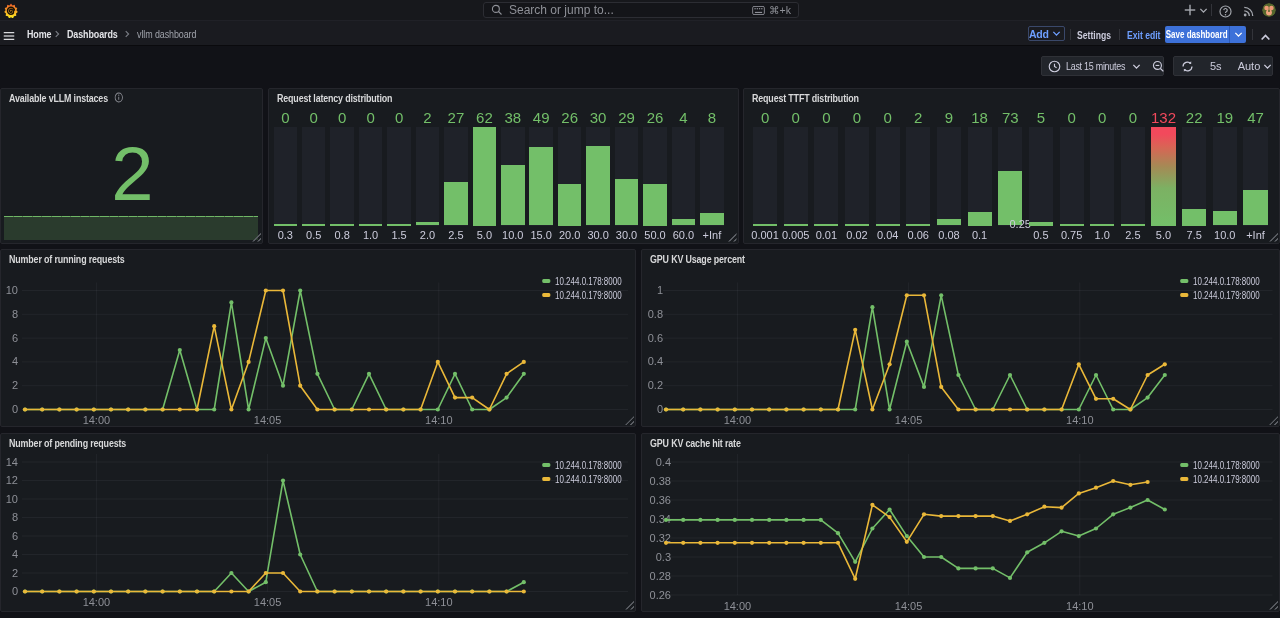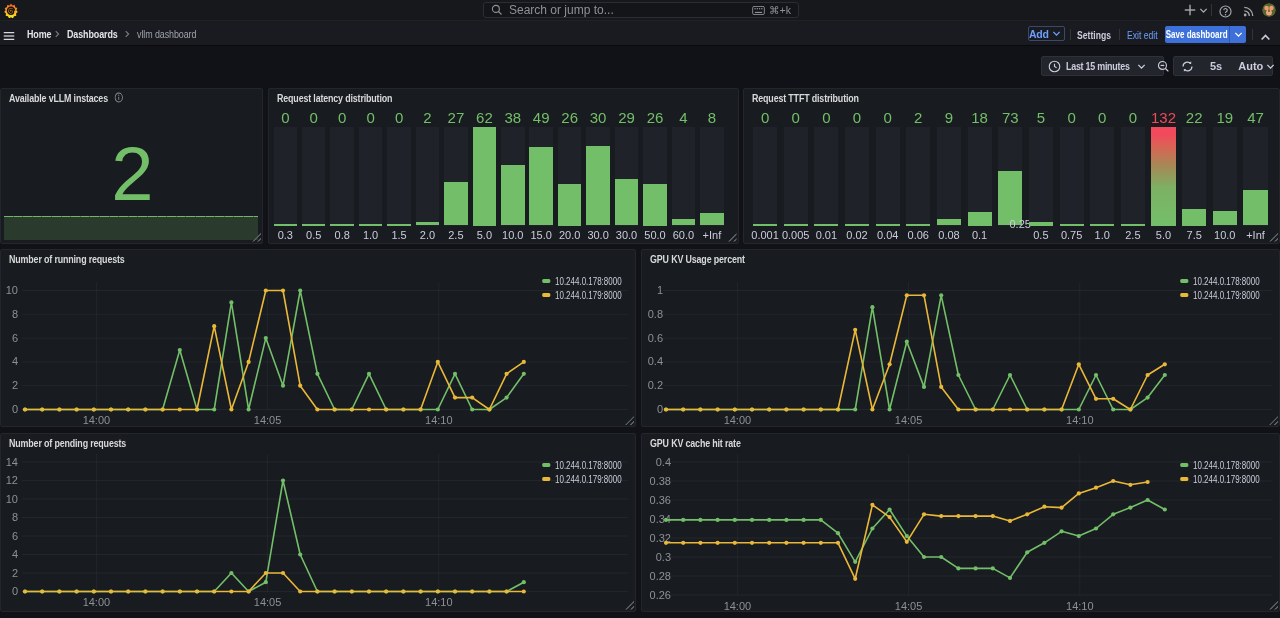--- a/index.html
+++ b/index.html
@@ -12,21 +12,21 @@
 .lr{height:14px;line-height:14px;white-space:nowrap}
 .sw{display:inline-block;width:11px;height:4px;border-radius:2px;margin-right:6px;vertical-align:2px}
 .rz{position:absolute;right:1px;bottom:1px;width:9px;height:9px;background:
  repeating-linear-gradient(-45deg,transparent 0 2px,#5a5d63 2px 3.2px);
  clip-path:polygon(100% 0,100% 100%,0 100%)}
 .trk{position:absolute;background:#1f2229}
 .bfill{position:absolute}
 .bval{position:absolute;font-size:15px;text-align:center}
 .blab{position:absolute;font-size:11px;text-align:center;color:#CCCCDC}
 .tbtn{position:absolute;height:20px;background:#22252b;border:1px solid #2f3137;border-radius:2px;color:#CCCCDC;
- font-size:12px;font-weight:700;display:flex;align-items:flex-end}
+ font-size:12px;font-weight:400;display:flex;align-items:flex-end}
 .seg{display:flex;align-items:center;height:100%;padding:0 8px}
 .segdiv{width:1px;height:100%;background:#15161a}
 .bc{display:inline-block;transform:scaleX(0.85);transform-origin:0 50%;margin-right:-9px}
 </style></head>
 <body>
 <div id="stage">
     <div id="topbar">
 <svg width="14" height="15" viewBox="0 0 24 26" style="position:absolute;left:4px;top:3px">
 <defs>
           <linearGradient id="gl" x1="0" y1="1" x2="0" y2="0">
@@ -103,21 +103,21 @@
           <path d="M3.4 1.5 7 5 3.4 8.5" fill="none" stroke="#7b7e86" stroke-width="1.4"></path>
         </svg>
         <span class="bc" style="color:#9fa2aa;font-weight:400">vllm dashboard</span>
 </div>
 <div class="abs" style="left:1028px;top:5px;width:37px;height:15px;border:1px solid #3a486a;border-radius:2px;display:flex;align-items:center;justify-content:flex-start;color:#6E9FFF;font-size:10.5px;font-weight:700;letter-spacing:-0.3px">Add<svg width="9" height="9" viewBox="0 0 10 10" style="margin-left:3px">
           <path d="M1.5 3.2 5 6.8 8.5 3.2" fill="none" stroke="currentColor" stroke-width="1.5"></path>
         </svg></div>
 <div class="abs" style="left:1070px;top:8px;width:1px;height:11px;background:#33343a"></div>
 <div class="abs" style="left:1077px;top:8px;font-size:10.5px;font-weight:700;color:#CCCCDC"><span style="display:inline-block;transform:scaleX(0.82);transform-origin:0 50%">Settings</span></div>
 <div class="abs" style="left:1119px;top:8px;width:1px;height:11px;background:#33343a"></div>
-<div class="abs" style="left:1127px;top:8px;font-size:10.5px;font-weight:400;color:#6E9FFF"><span style="display:inline-block;transform:scaleX(0.82);transform-origin:0 50%">Exit edit</span></div>
+<div class="abs" style="left:1127px;top:8px;font-size:10.5px;font-weight:700;color:#6E9FFF"><span style="display:inline-block;transform:scaleX(0.82);transform-origin:0 50%">Exit edit</span></div>
 <div class="abs" style="left:1165px;top:5px;width:64px;height:17px;background:#3D71D9;border-radius:2px 0 0 2px;display:flex;align-items:center;justify-content:center;color:#fff;font-size:10px;font-weight:700;white-space:nowrap">
         <span style="display:inline-block;transform:scaleX(0.8)">Save dashboard</span>
       </div>
 <div class="abs" style="left:1229px;top:5px;width:17px;height:17px;background:#3D71D9;border-radius:0 2px 2px 0;border-left:1px solid #2c5ab8;display:flex;align-items:center;justify-content:center;color:#fff">
         <svg width="9" height="9" viewBox="0 0 10 10" style="">
           <path d="M1.5 3.2 5 6.8 8.5 3.2" fill="none" stroke="currentColor" stroke-width="1.5"></path>
         </svg>
       </div>
 <div class="abs" style="left:1252px;top:8px;width:1px;height:11px;background:#33343a"></div>
 <div class="abs" style="left:1260px;top:8px"><svg width="11" height="11" viewBox="0 0 10 10">

